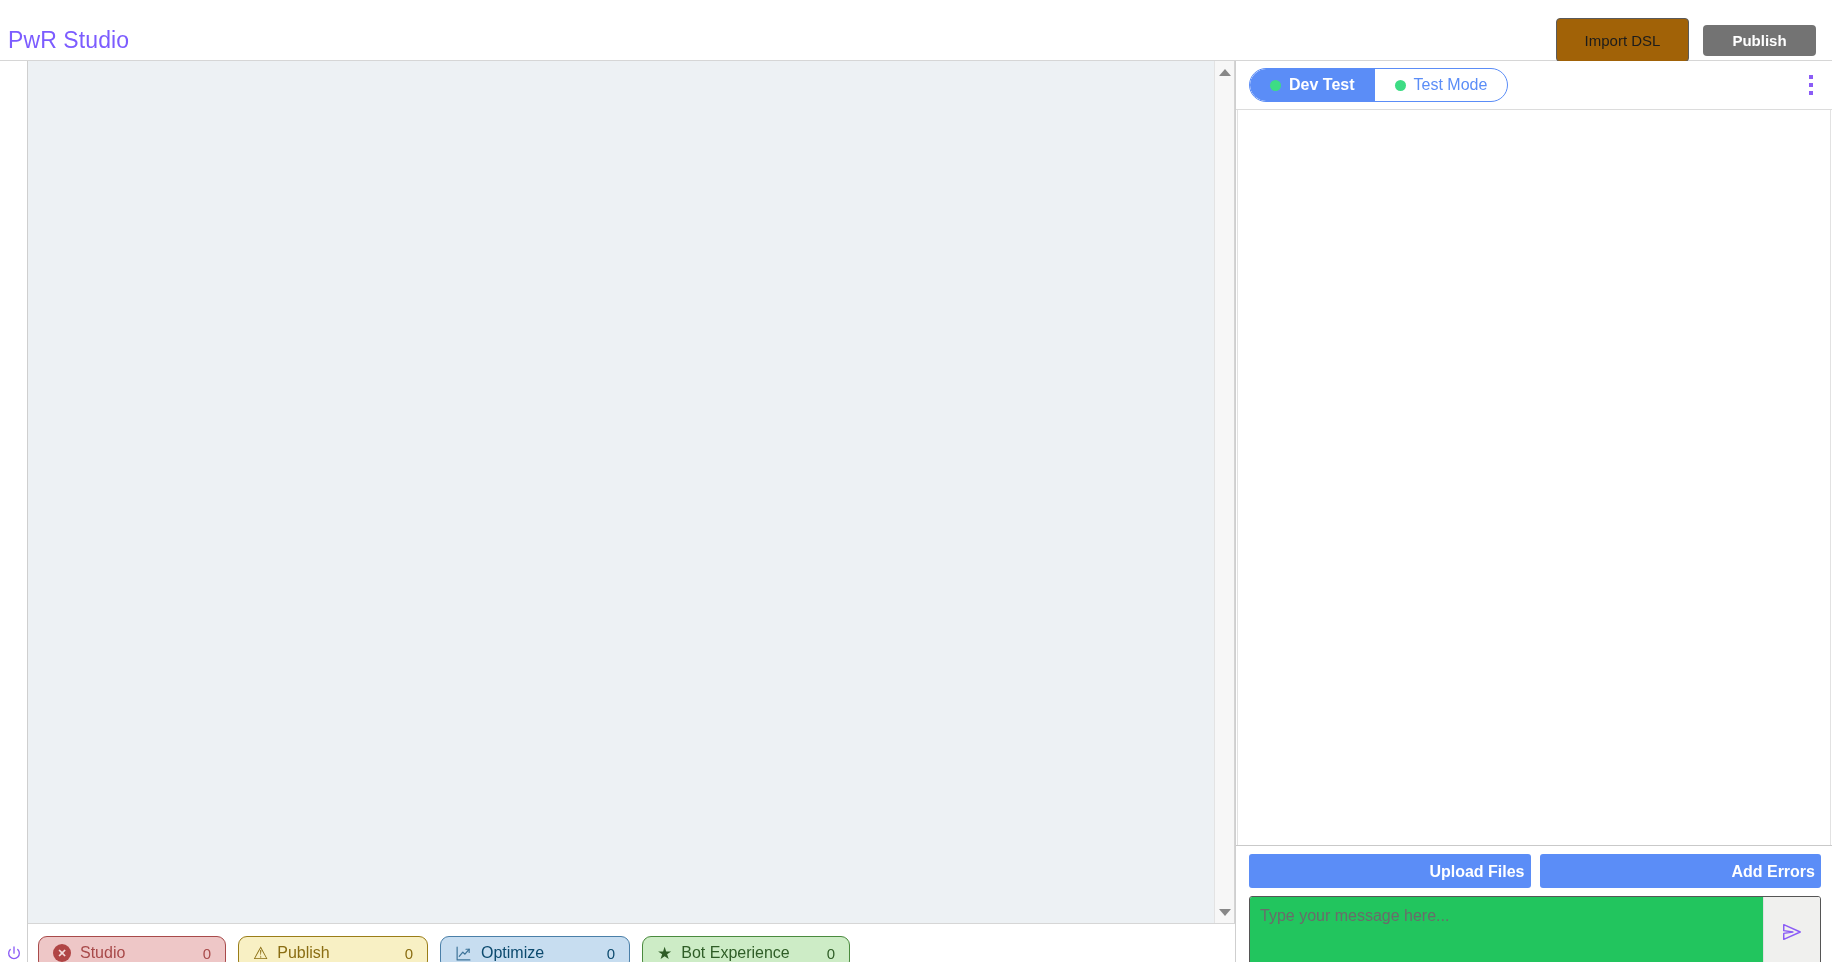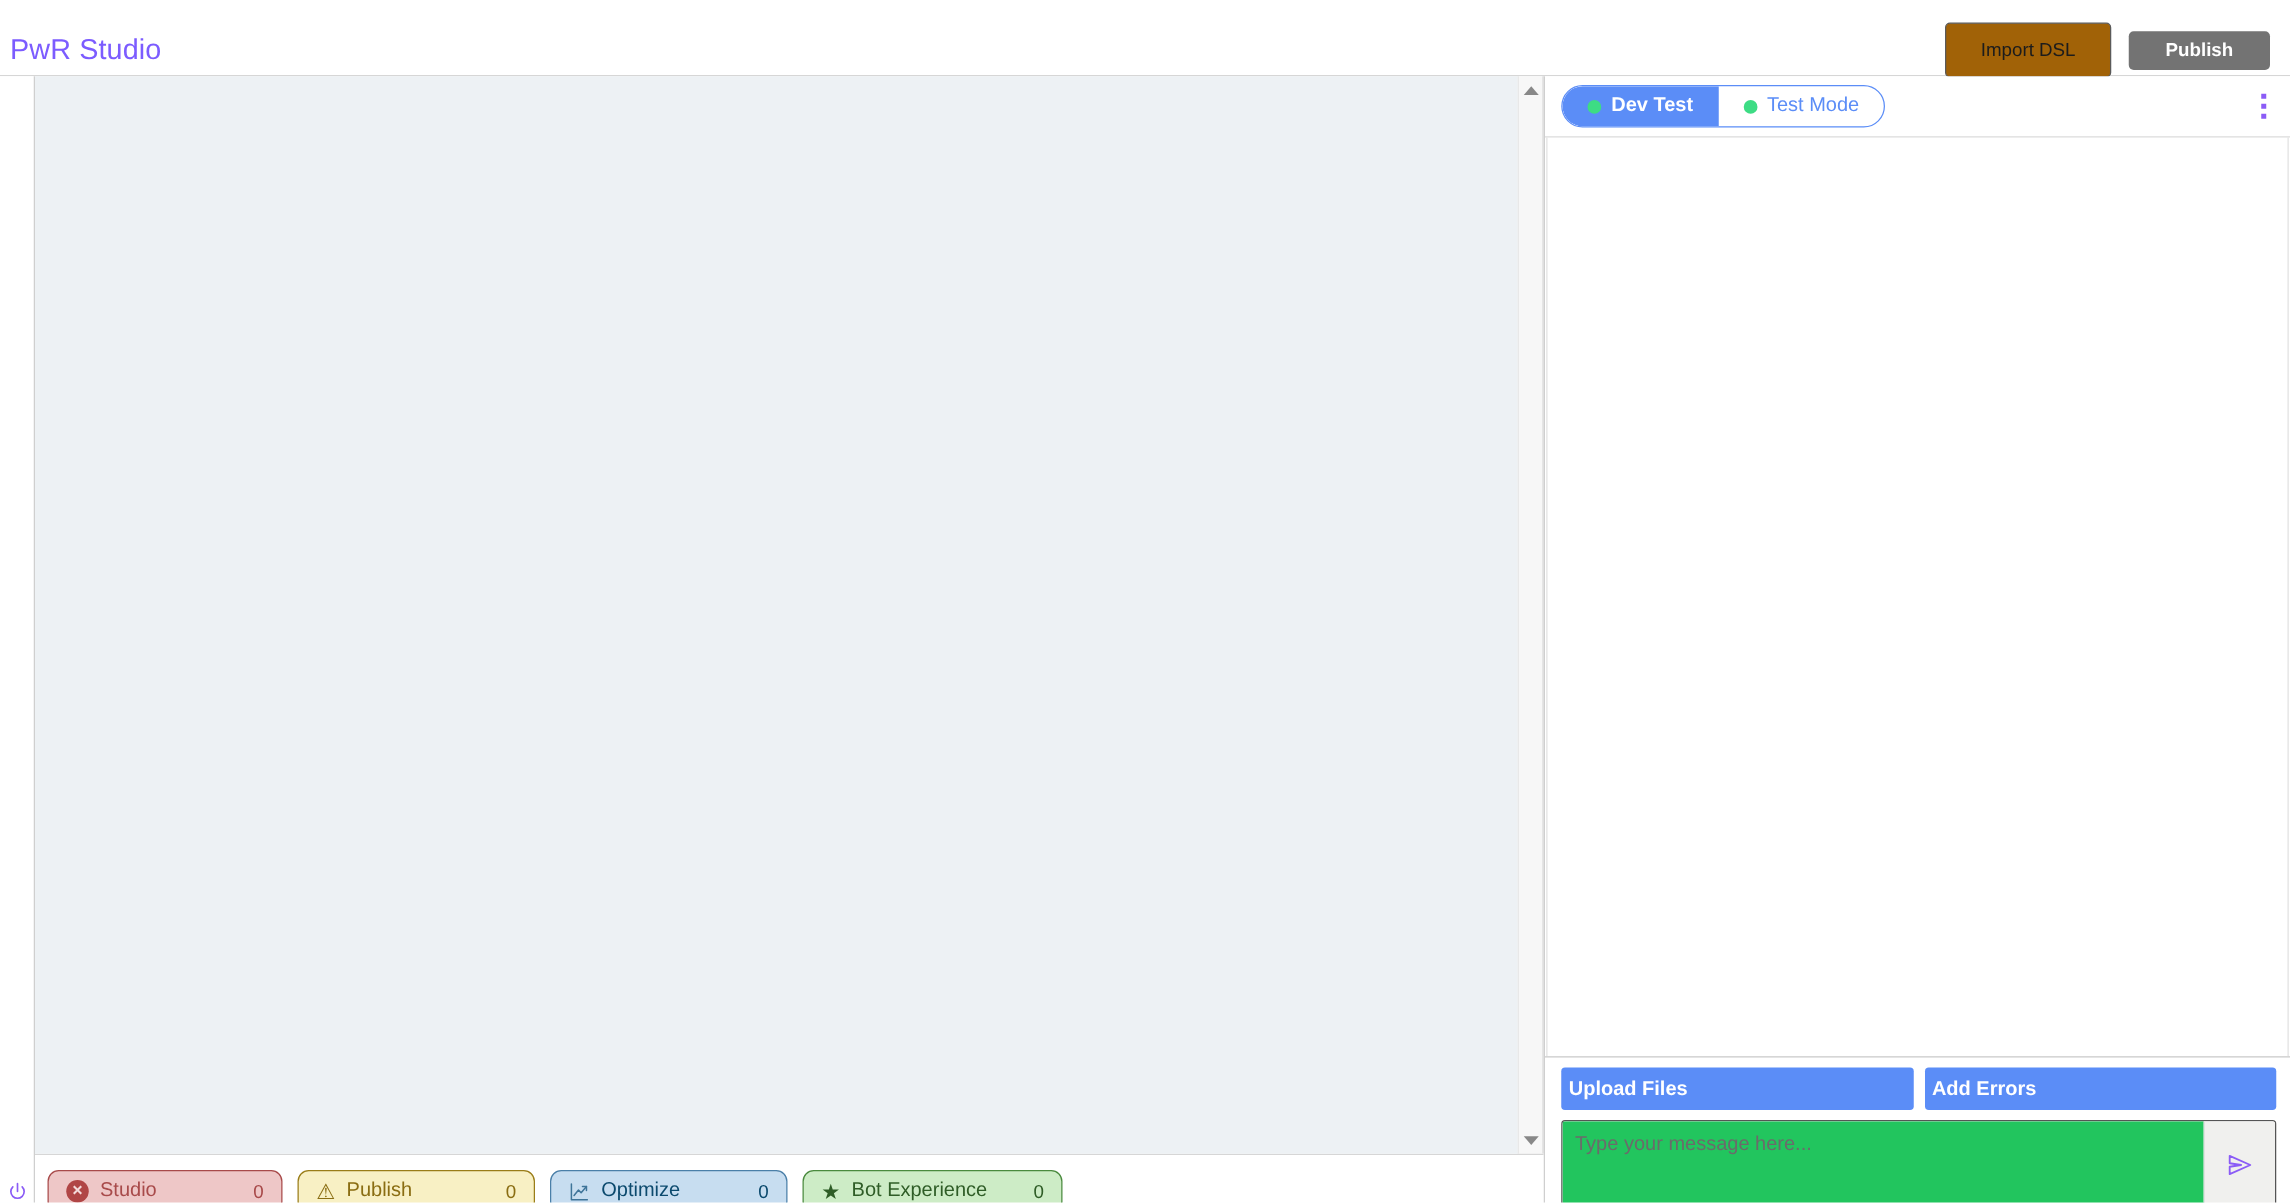--- a/index.html
+++ b/index.html
@@ -335,21 +335,21 @@
     height: 34px;
     background: #5b8df7;
     color: #ffffff;
     font-size: 16px;
     font-weight: 700;
     border: none;
     border-radius: 3px;
     cursor: pointer;
     font-family: "Liberation Sans", sans-serif;
     line-height: 34px;
-    text-align: left;
+    text-align: right;
   }
   .input-row {
     display: flex;
     border: 1px solid #555555;
     border-radius: 3px;
     height: 74px;
     overflow: hidden;
     background: #ffffff;
   }
   .msg-input {

